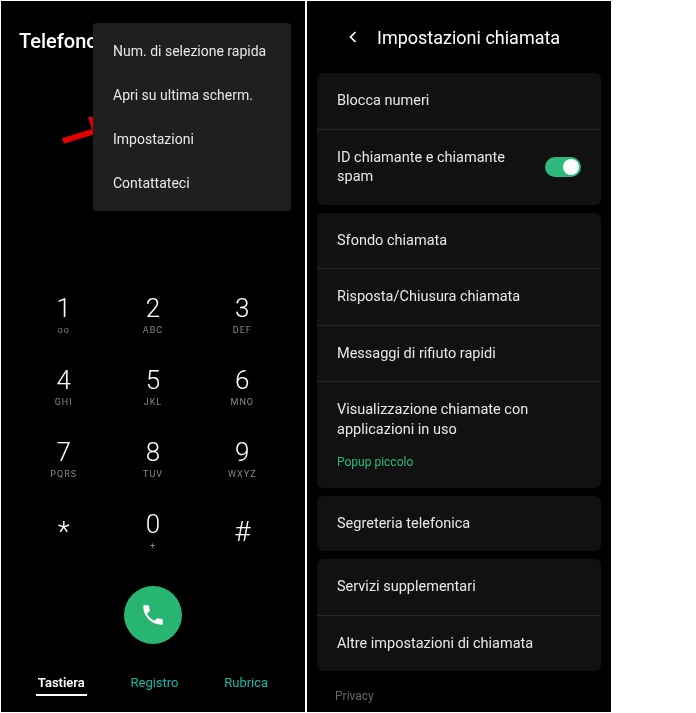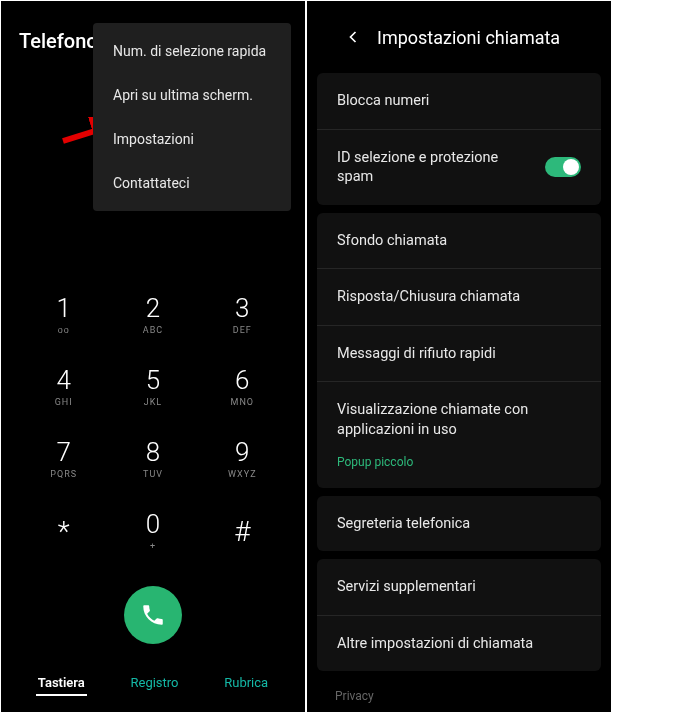--- a/index.html
+++ b/index.html
@@ -279,21 +279,21 @@
         </svg>
     </span>
     <span class="right-title">Impostazioni chiamata</span>
   </div>
 
   <div class="settings-group">
     <div class="settings-item">
         <span class="item-text">Blocca numeri</span>
       </div>
     <div class="settings-item">
-      <span class="item-text">ID selezione e protezione spam</span>
+      <span class="item-text">ID chiamante e chiamante spam</span>
       <span class="toggle"></span>
     </div>
   </div>
 
   <div class="settings-group">
     <div class="settings-item">
         <span class="item-text">Sfondo chiamata</span>
       </div>
     <div class="settings-item">
         <span class="item-text">Risposta/Chiusura chiamata</span>

